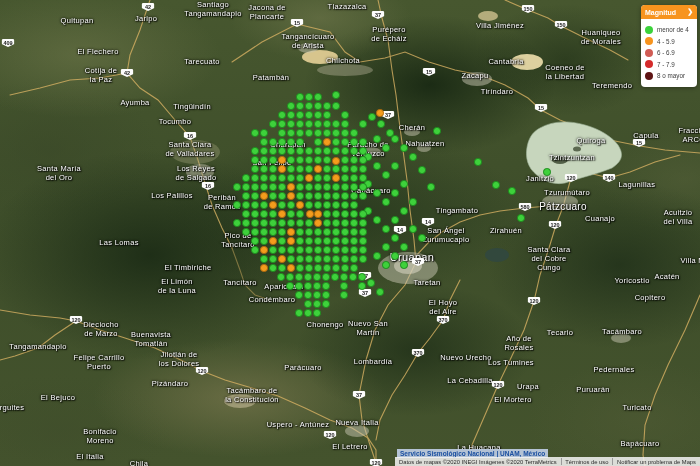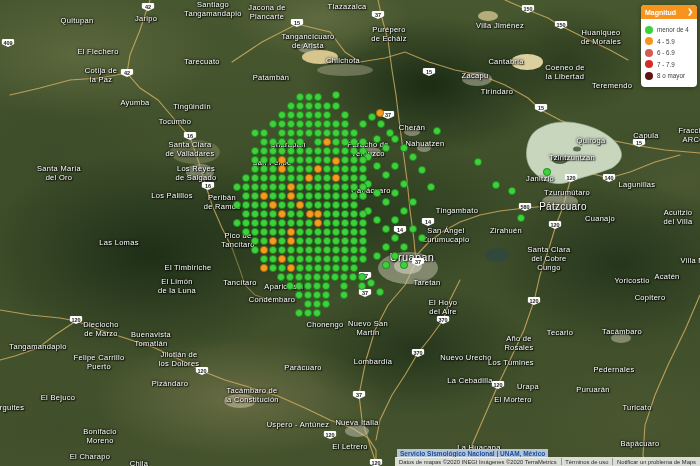--- a/index.html
+++ b/index.html
@@ -397,21 +397,21 @@
         <span>El Bejuco</span>
       </div>
       <div class="tlabel" style="left: 12px; top: 408px;">
         <span>rguites</span>
       </div>
       <div class="tlabel" style="left: 100px; top: 437px;">
         <span>Bonifacio</span>
         <span>Moreno</span>
       </div>
       <div class="tlabel" style="left: 90px; top: 457px;">
-        <span>El Charapo</span>
+        <span>El Italia</span>
       </div>
       <div class="tlabel" style="left: 139px; top: 464px;">
         <span>Chila</span>
       </div>
     </div>
   <div class="layer" id="badges">
       <div class="rbadge" style="left: 8px; top: 43px;">409</div>
       <div class="rbadge" style="left: 148px; top: 7px;">42</div>
       <div class="rbadge" style="left: 127px; top: 73px;">42</div>
       <div class="rbadge" style="left: 190px; top: 136px;">16</div>

